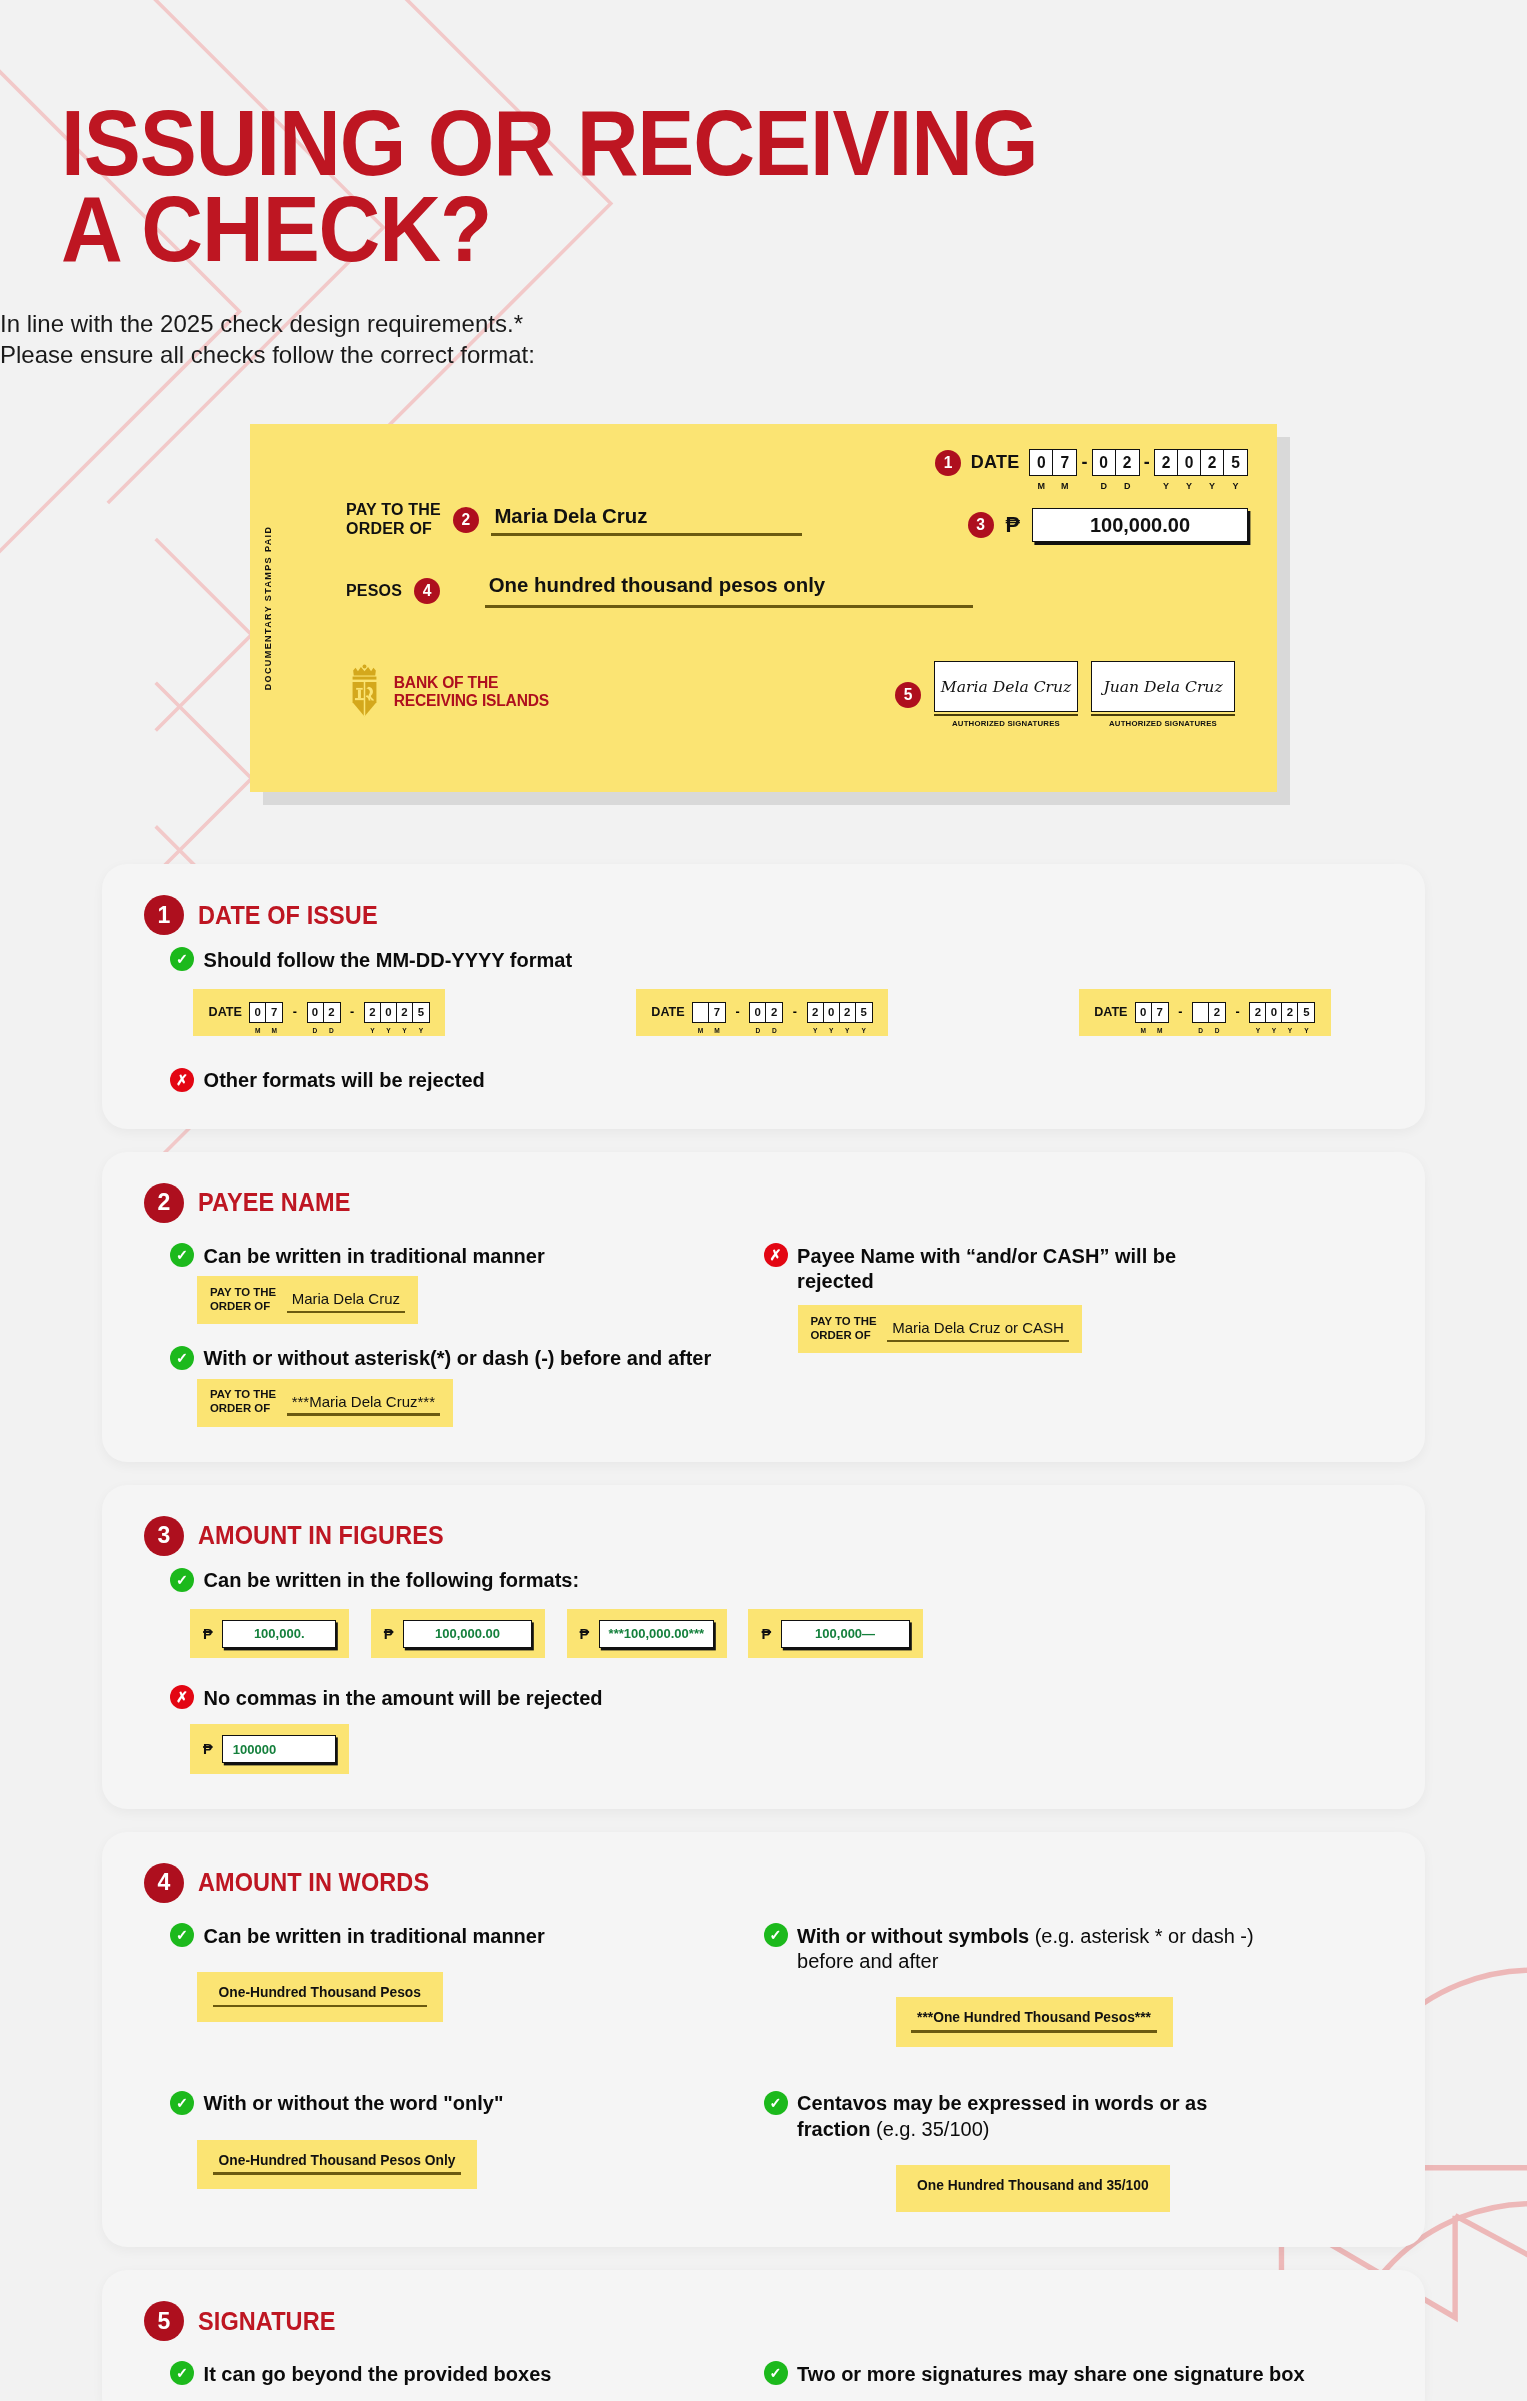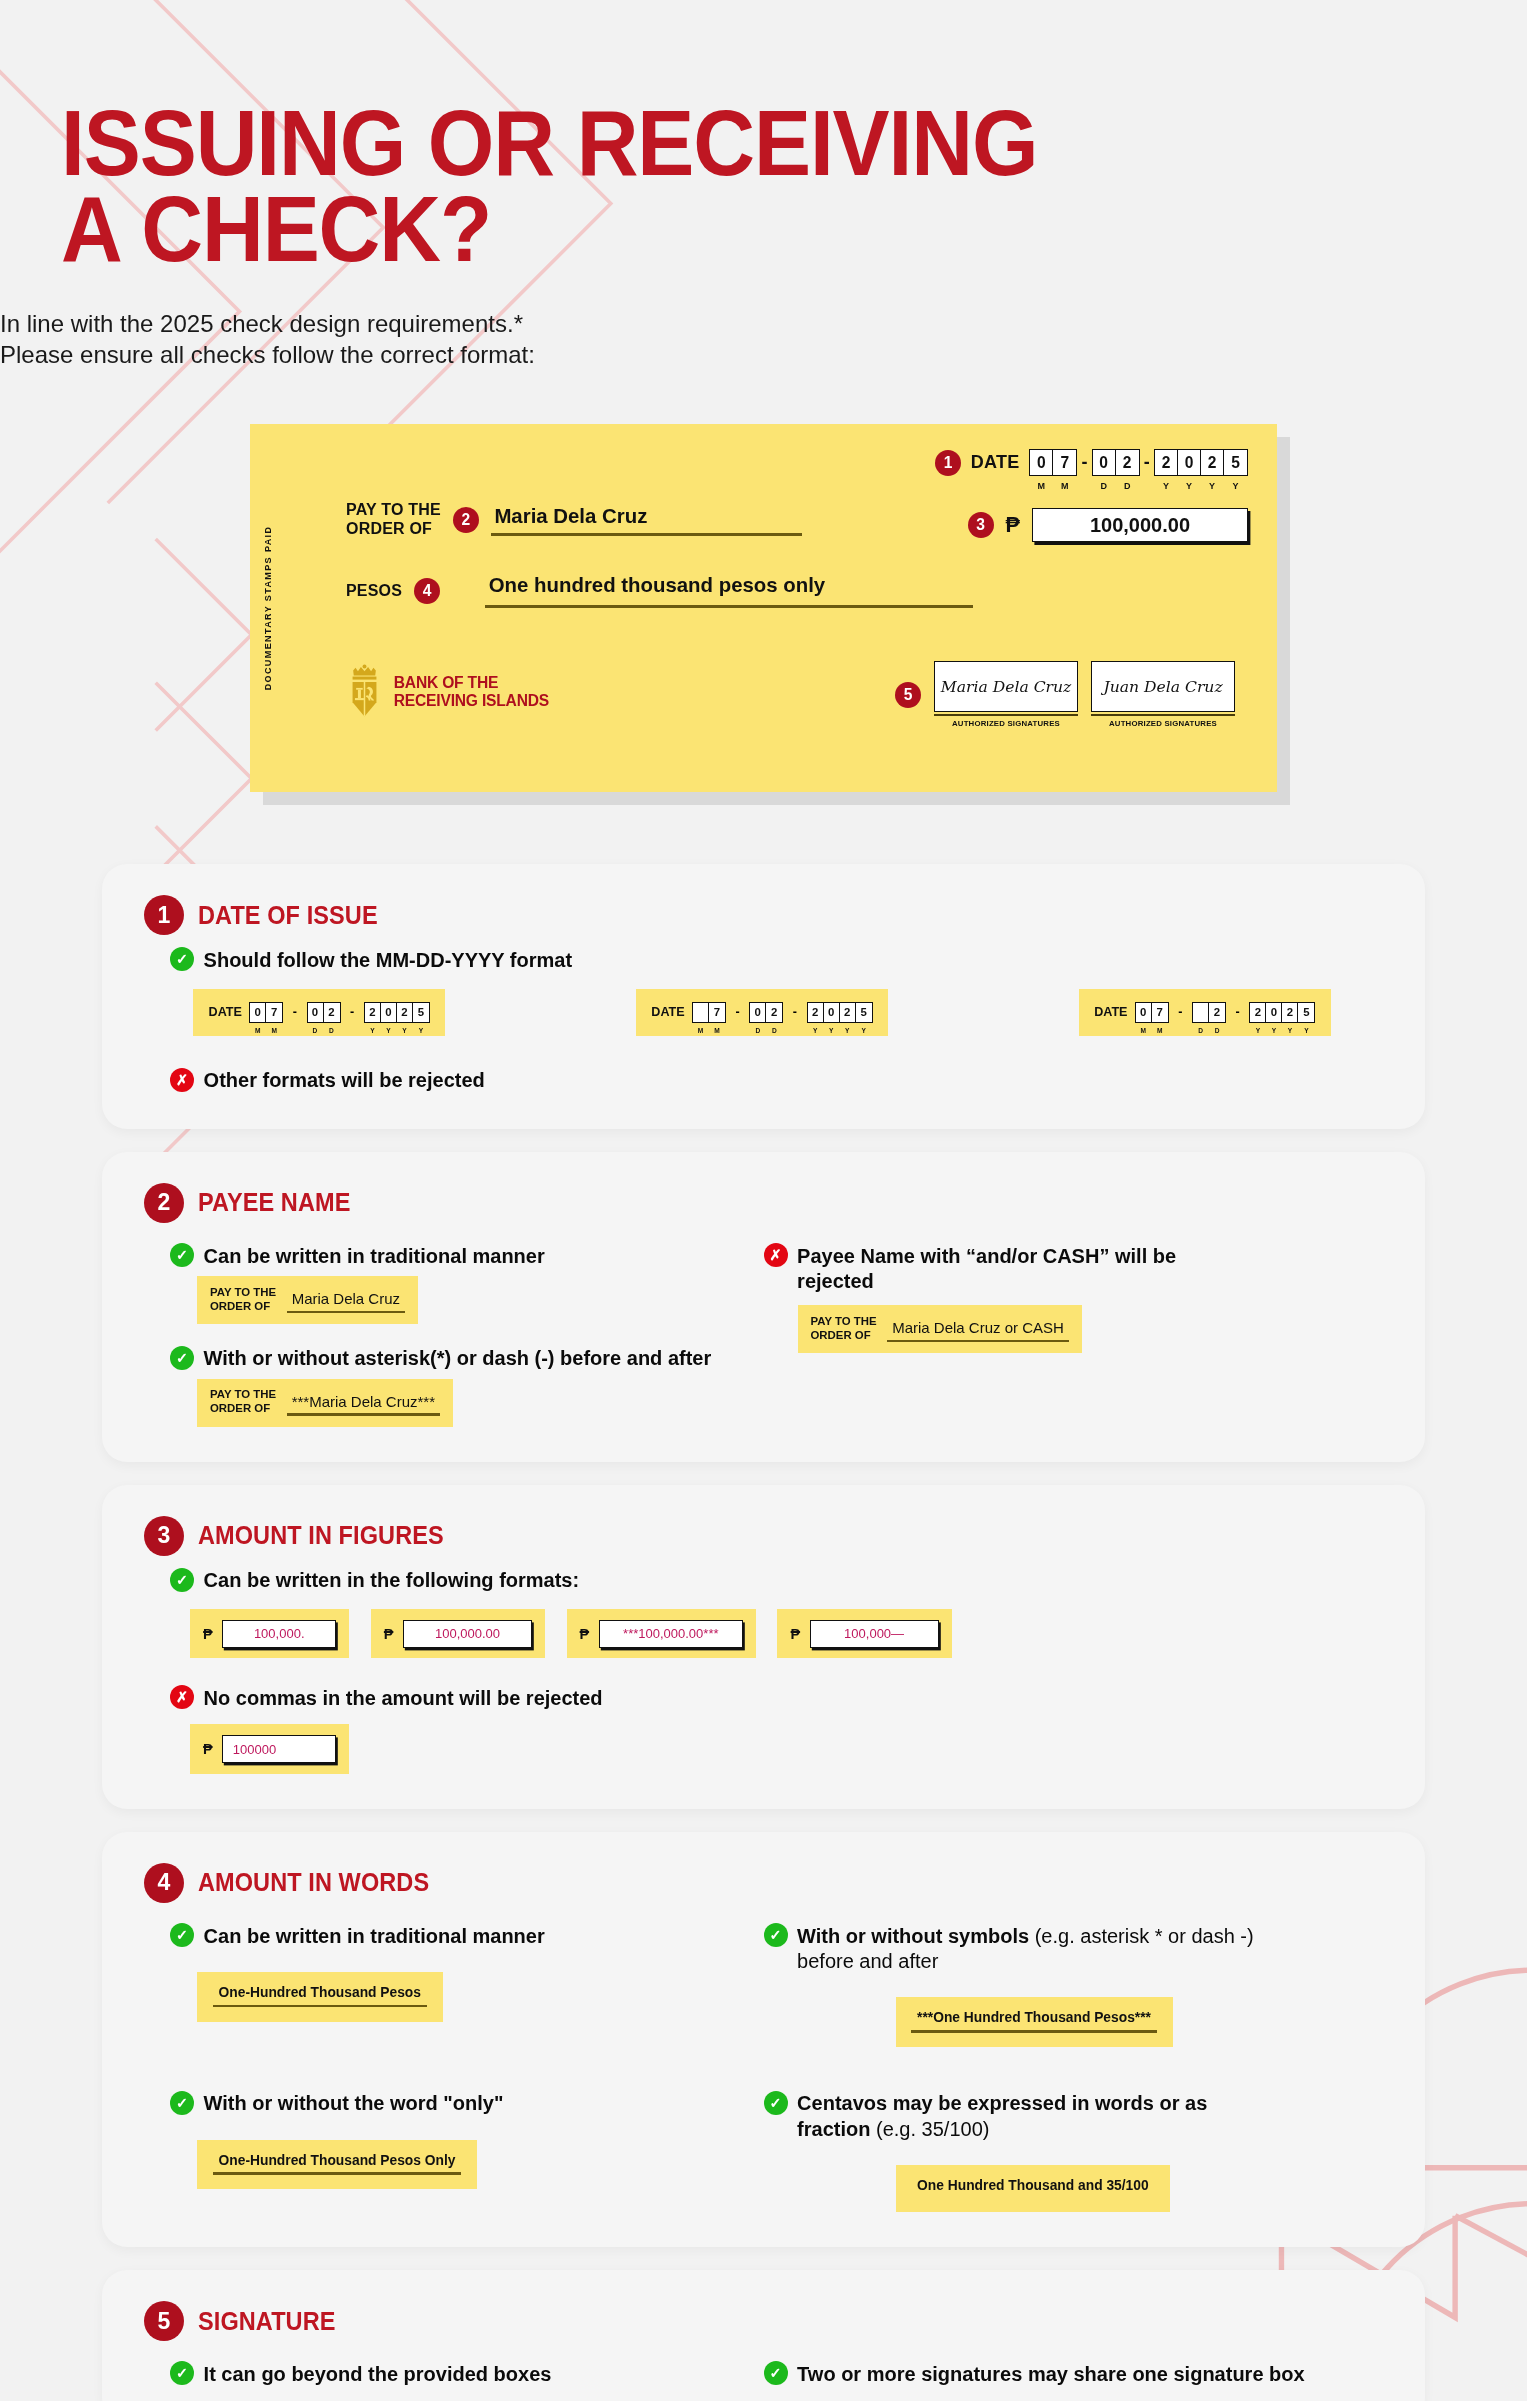--- a/index.html
+++ b/index.html
@@ -149,23 +149,23 @@
   .chip-pay .v .t{ font-size:15px;font-weight:500;color:#111;padding:0 4.8px 3.6px 4.8px;white-space:nowrap; }
   .chip-pay .v .u{ height:2.4px;background:#6b5a10; }
 
   
   .amt-row{ display:flex; gap:21.6px; margin:15.6px 0 0 46px; }
   .chip-amt{ padding:10.8px 13px; display:flex; align-items:center; gap:9.6px; }
   .chip-amt .p{ font-weight:900;font-size:14.4px;color:#111; }
   .chip-amt .b{
     background:#fff;border:1.5px solid #111;box-shadow:1.8px 2.4px 0 #111;
     height:27.5px;display:flex;align-items:center;justify-content:center;
-    font-weight:400;font-size:13px;color:#be185d;padding:0 9.6px;
-  }
-  .w190{ width:114px; } .w210{ width:129px; } .w230{ width:144px; }
+    font-weight:700;font-size:13px;color:#15803d;padding:0 9.6px;
+  }
+  .w190{ width:114px; } .w210{ width:129px; } .w230{ width:115px; }
 
   
   .chip-word{ padding:13px 15.6px 14.4px 15.6px; display:inline-block; }
   .chip-word .t{ font-size:13.8px;font-weight:700;color:#111;text-align:center;white-space:nowrap;padding:0 6px 4.8px 6px; }
   .chip-word .u{ height:2.4px;background:#6b5a10; }
 </style>
 </head>
 <body>
 
 <svg class="bg-deco" viewBox="0 0 2550 4010" preserveAspectRatio="none">

